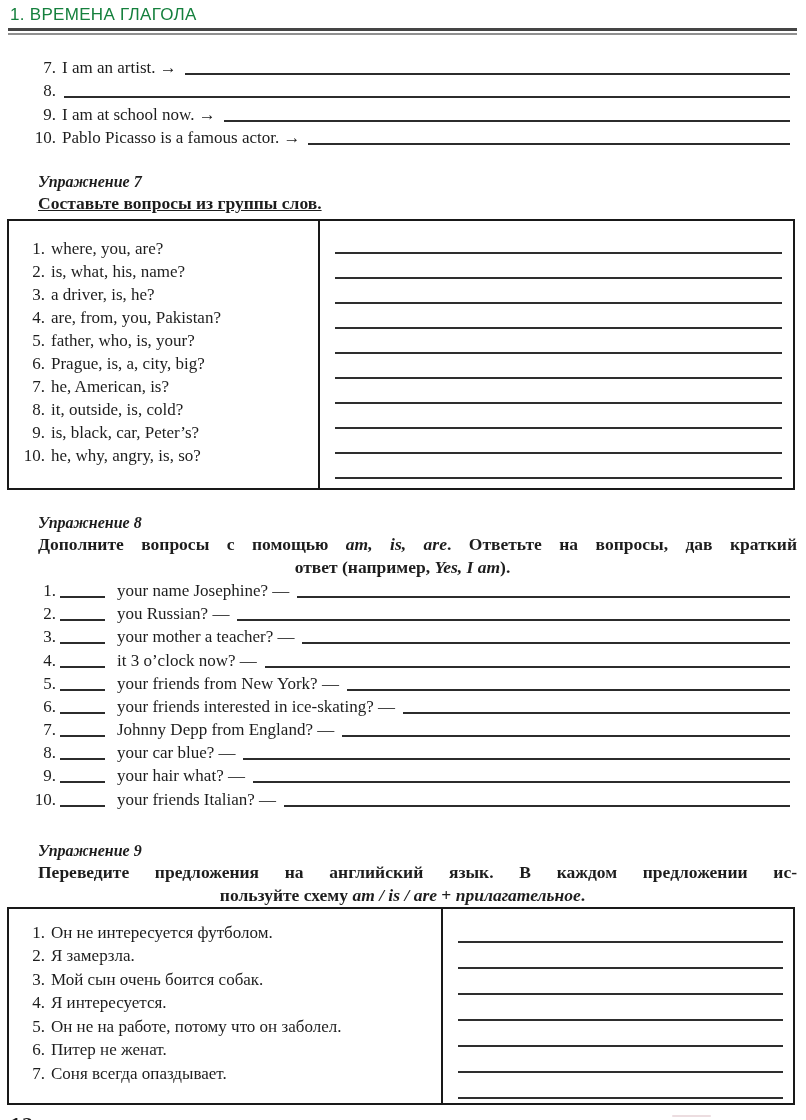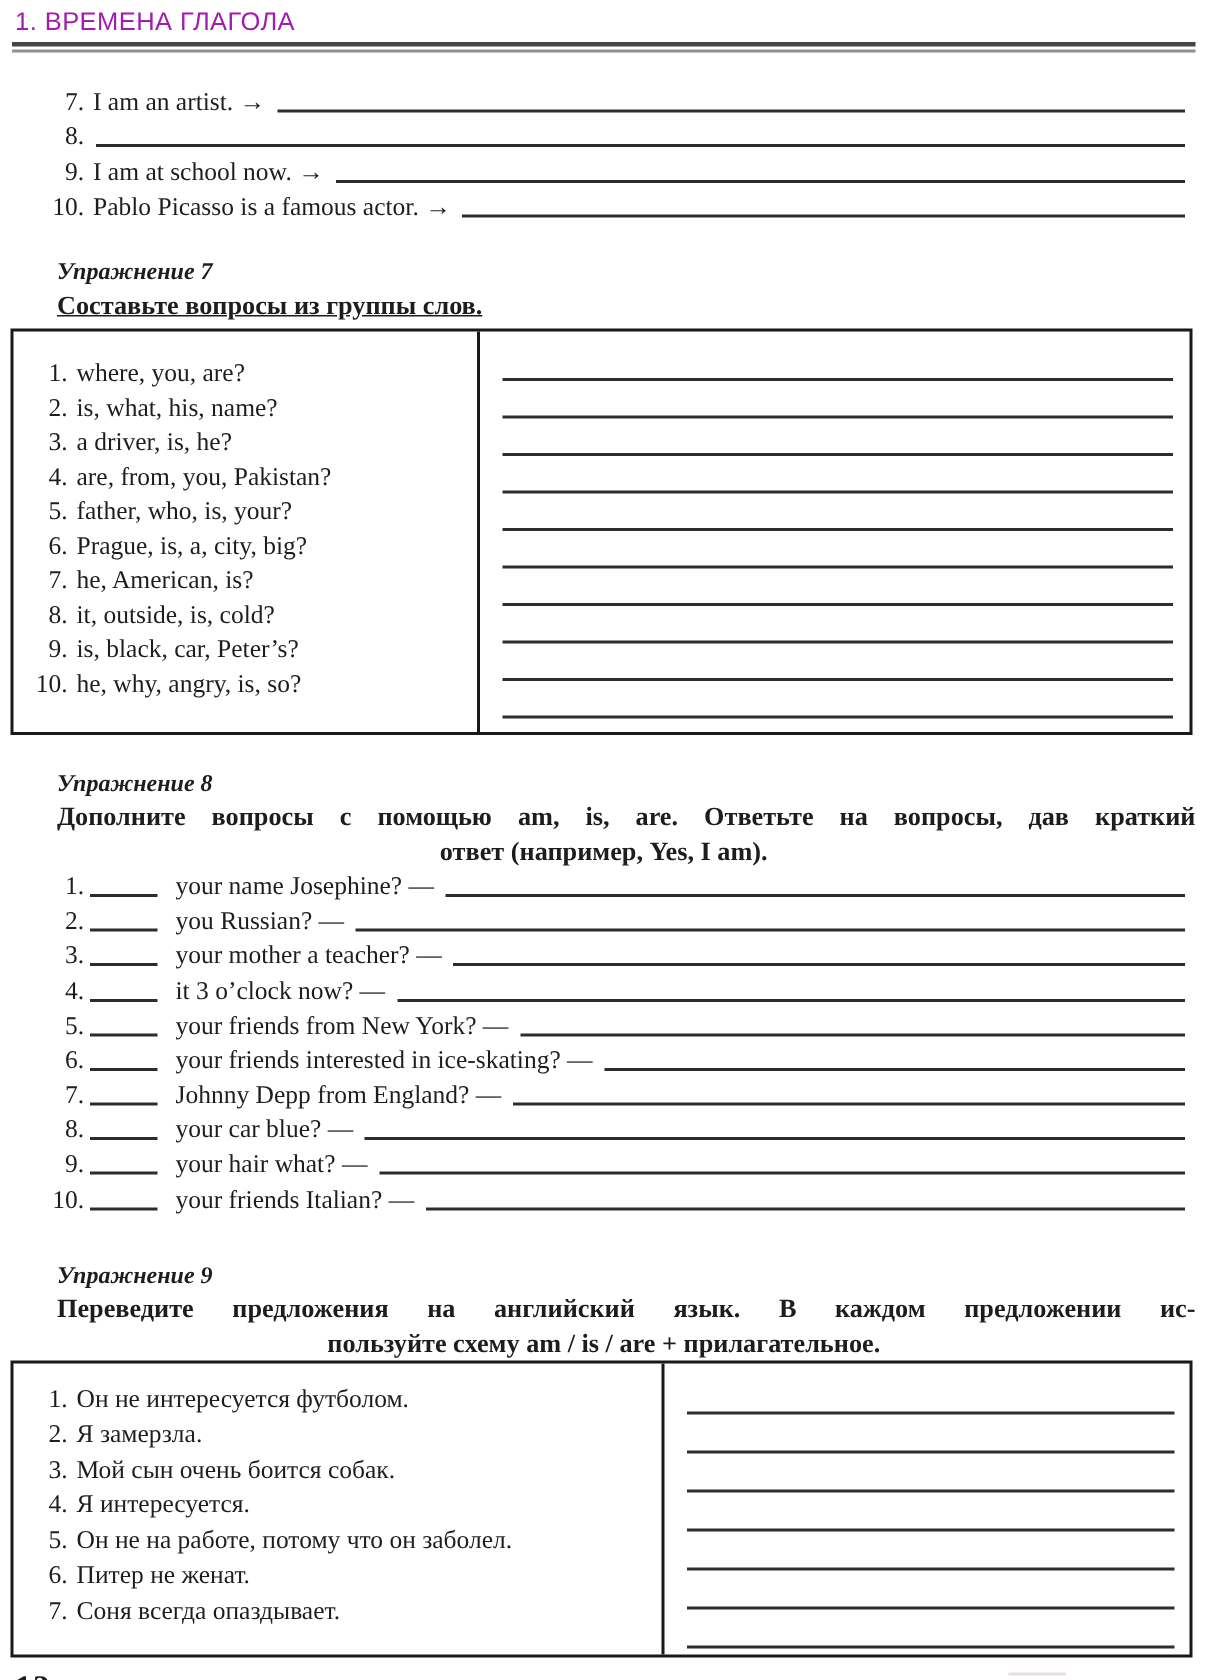--- a/index.html
+++ b/index.html
@@ -6,42 +6,42 @@
   body{
     width:806px;height:1120px;background:#ffffff;
     font-family:"Liberation Serif","DejaVu Serif",serif;
     color:#1d1d1d;overflow:hidden;
   }
   .page{position:relative;width:806px;height:1120px;background:#fff;}
 
   
   .hdr{
     font-family:"Liberation Sans","DejaVu Sans",sans-serif;
-    font-size:17px;line-height:20px;color:#a21caf;
+    font-size:17px;line-height:20px;color:#15803d;
     margin:5px 10px 0 10px;letter-spacing:.3px;
   }
   .rule1{height:3px;background:#454545;margin:3px 9px 0 8px;}
   .rule2{height:2px;background:#909090;margin:2px 9px 0 8px;}
 
   
   .rw-list{margin:21px 16px 0 0;}
   .rw-row{display:flex;align-items:flex-end;height:23.2px;font-size:17px;}
   .rw-row .num{flex:none;width:56px;text-align:right;line-height:23px;}
   .rw-row .txt{flex:none;margin-left:6px;white-space:nowrap;line-height:23px;}
   .fill{flex:1 1 auto;border-bottom:2px solid #2c2c2c;margin:0 0 4px 8px;}
   .blank{flex:none;width:45px;border-bottom:2px solid #2c2c2c;margin:0 6px 4px 4px;}
 
   
   .ex-title{margin:22px 8px 0 38px;font-size:16px;font-weight:bold;font-style:italic;line-height:21px;}
   .ex-instr{margin:0 9px 0 38px;font-size:17.5px;font-weight:bold;line-height:23px;text-decoration:underline;}
   .instr-par{margin:0 9px 0 8px;font-size:17.5px;font-weight:bold;line-height:23px;}
   .instr-line{display:block;text-align:center;}
   .jst{text-align:justify;text-align-last:justify;}
   .ind{text-indent:30px;}
-  .it{}
+  .it{font-style:italic;}
 
   
   .tbl{display:flex;margin:4px 11px 0 7px;border:2px solid #191919;background:#fff;}
   .tcol-left{box-sizing:border-box;border-right:2px solid #191919;}
   .t1 .tcol-left{width:311px;padding:16px 0 0 0;}
   .t1 .trow{display:flex;font-size:17px;line-height:23px;height:23px;}
   .trow .num{flex:none;width:36px;text-align:right;}
   .trow .txt{margin-left:6px;white-space:nowrap;}
   .t1 .tcol-right{flex:1;padding:8px 11px 9px 15px;}
   .t1 .bline{height:23px;border-bottom:2px solid #2e2e2e;}

